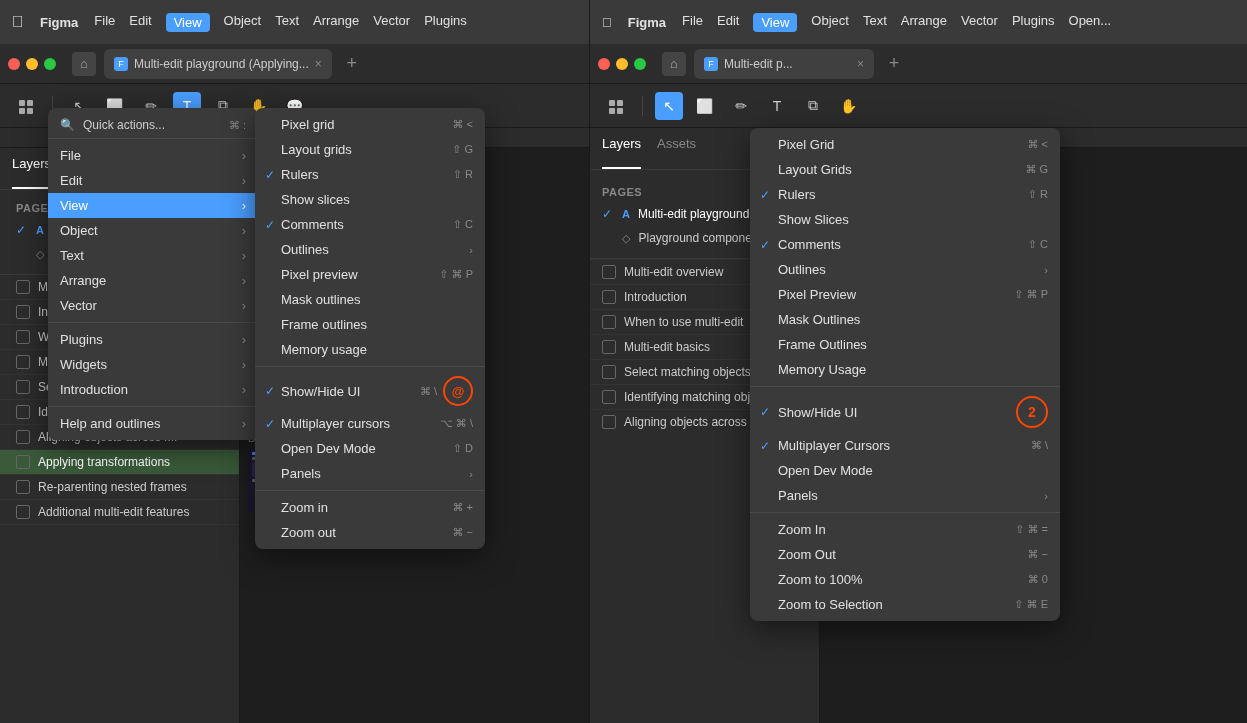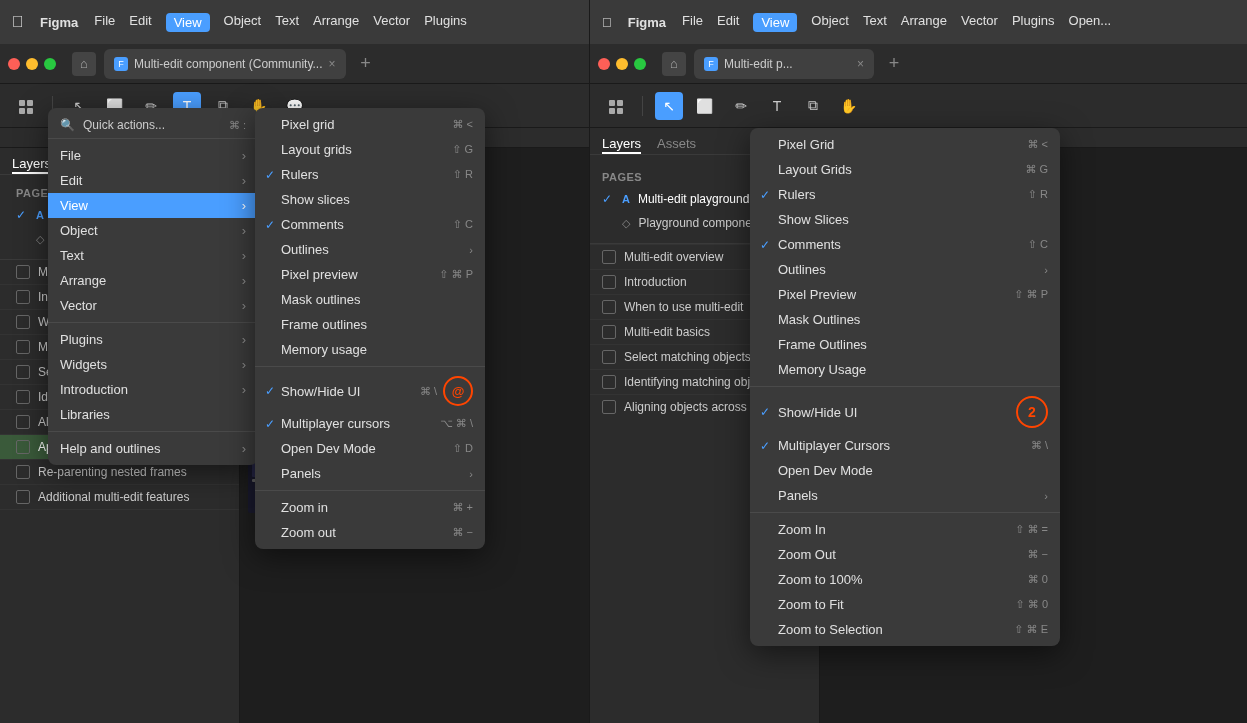--- a/index.html
+++ b/index.html
@@ -387,21 +387,21 @@
     
     .right-tab-nav {
       display: flex;
       padding: 8px 12px 0;
       gap: 16px;
       border-bottom: 1px solid #3a3a3a;
     }
     .right-tab-nav-item {
       font-size: 13px;
       color: #888;
-      padding-bottom: 1px;
+      padding-bottom: 16px;
       cursor: pointer;
       border-bottom: 2px solid transparent;
     }
     .right-tab-nav-item.active {
       color: white;
       border-bottom-color: white;
     }
 
     .right-pages-label {
       font-size: 11px;
@@ -478,21 +478,21 @@
 
   <div class="tab-bar">
     <div class="traffic-lights">
       <div class="tl tl-red"></div>
       <div class="tl tl-yellow"></div>
       <div class="tl tl-green"></div>
     </div>
     <div class="home-btn">⌂</div>
     <div class="tab-item">
       <div class="tab-icon">F</div>
-      <span>Multi-edit component (Community...</span>
+      <span>Multi-edit playground (Applying...</span>
       <span class="tab-close">×</span>
     </div>
     <div class="new-tab-btn">+</div>
   </div>
 
   <div class="figma-toolbar">
     <div class="tool-btn-group">
       <div class="tool-btn">
         <svg width="16" height="16" viewBox="0 0 16 16" fill="none">
           <rect x="1" y="2" width="6" height="6" rx="1" fill="#aaa"></rect>
@@ -672,23 +672,20 @@
       <span class="item-label">Plugins</span>
       <span class="item-arrow">›</span>
     </div>
     <div class="menu-item">
       <span class="item-label">Widgets</span>
       <span class="item-arrow">›</span>
     </div>
     <div class="menu-item">
       <span class="item-label">Introduction</span>
       <span class="item-arrow">›</span>
-    </div>
-    <div class="menu-item">
-      <span class="item-label">Libraries</span>
     </div>
     <div class="menu-separator"></div>
     <div class="menu-item">
       <span class="item-label">Help and outlines</span>
       <span class="item-arrow">›</span>
     </div>
   </div>
 
   <div class="submenu-left">
     <div class="submenu-item">
@@ -999,22 +996,18 @@
     </div>
     <div class="sr-item">
       <span>Zoom Out</span>
       <span class="sr-shortcut">⌘ −</span>
     </div>
     <div class="sr-item">
       <span>Zoom to 100%</span>
       <span class="sr-shortcut">⌘ 0</span>
     </div>
     <div class="sr-item">
-      <span>Zoom to Fit</span>
-      <span class="sr-shortcut">⇧ ⌘ 0</span>
-    </div>
-    <div class="sr-item">
       <span>Zoom to Selection</span>
       <span class="sr-shortcut">⇧ ⌘ E</span>
     </div>
   </div>
 
 </div>
 
 </body></html>

